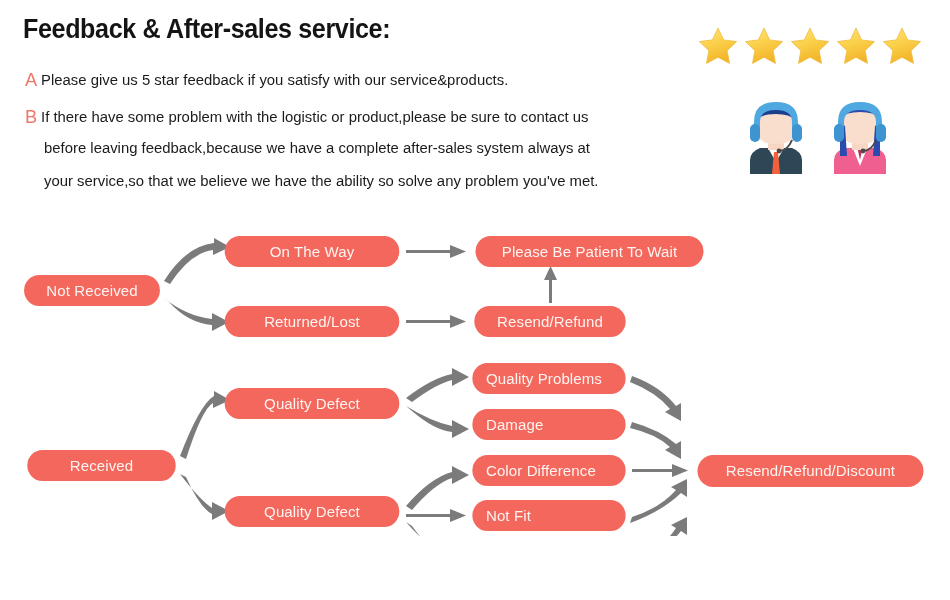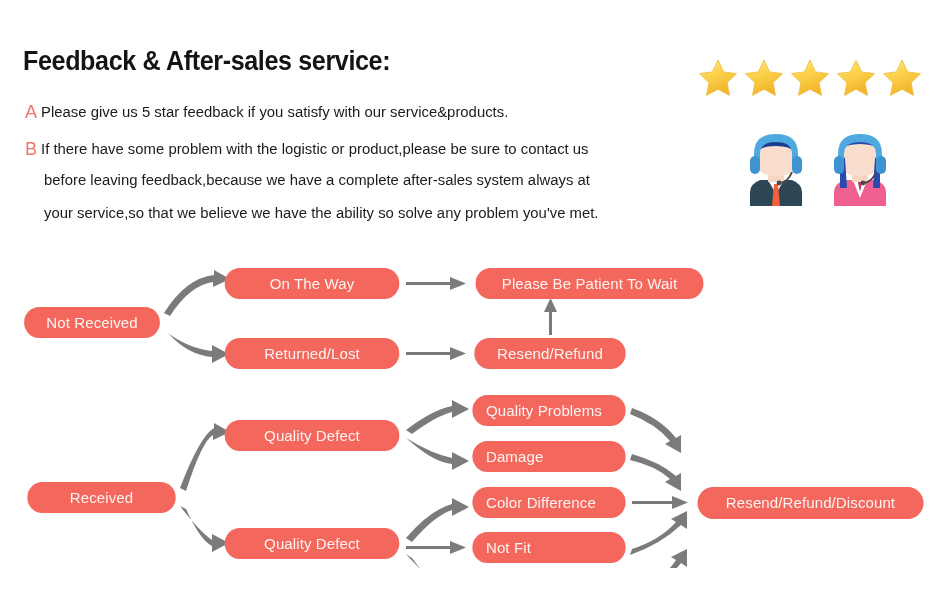--- a/index.html
+++ b/index.html
@@ -9,21 +9,20 @@
   }
   body {
     font-family: "Liberation Sans", sans-serif;
   }
   #page {
     position: relative;
     width: 950px;
     height: 536px;
     background: #ffffff;
     overflow: hidden;
-    margin-top: 32px;
   }
 
   
   #title {
     position: absolute;
     left: 23px;
     top: 14px;
     font-size: 27px;
     font-weight: bold;
     color: #141414;

